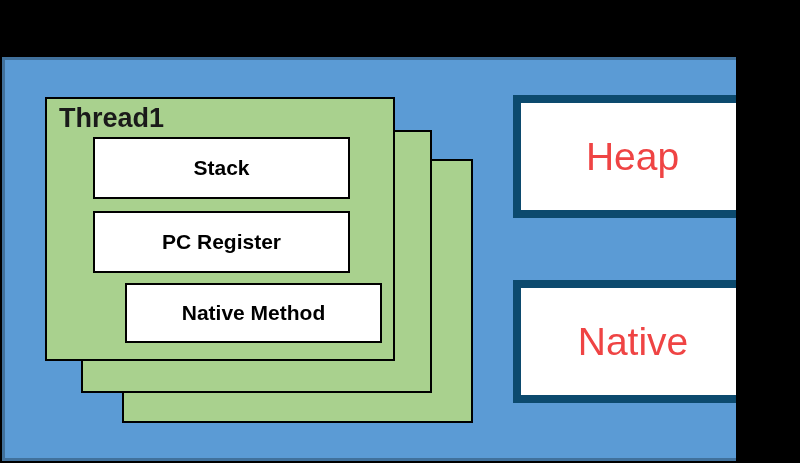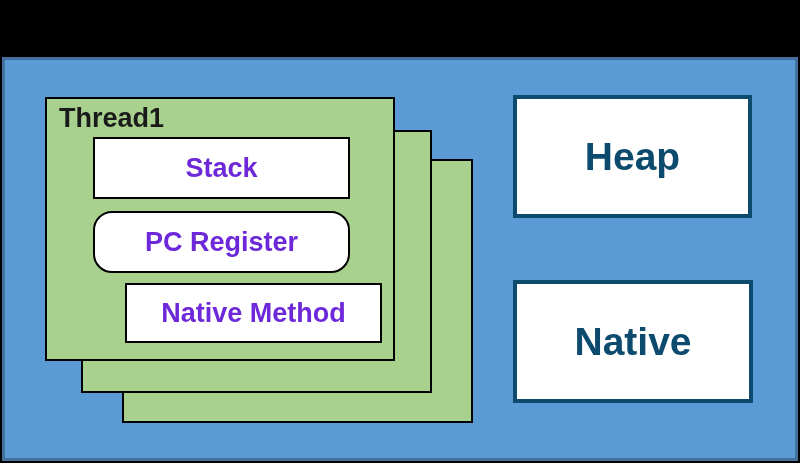--- a/index.html
+++ b/index.html
@@ -2,21 +2,21 @@
 <html><head>
 <meta charset="utf-8">
 <style>
   html, body {
     margin: 0;
     padding: 0;
     background: #000000;
   }
   #stage {
     position: relative;
-    width: 800px;
+    width: 736px;
     height: 463px;
     background: #000000;
     overflow: hidden;
     font-family: "Liberation Sans", "DejaVu Sans", sans-serif;
     color: #111111;
   }
   .top-bar {
     position: absolute;
     left: 0; top: 0;
     width: 800px; height: 57px;
@@ -52,38 +52,38 @@
   .white-box {
     position: absolute;
     left: 46px;
     width: 257px;
     background: #ffffff;
     border: 2px solid #000000;
     box-sizing: border-box;
     display: flex;
     align-items: center;
     justify-content: center;
-    font-size: 27px;
+    font-size: 21px;
     font-weight: bold;
-    color: #6d28d9;
+    color: #000000;
   }
   .box-stack  { top: 38px;  height: 62px; }
-  .box-pc     { top: 112px; height: 62px; border-radius: 19px; }
+  .box-pc     { top: 112px; height: 62px; }
   .box-native { top: 184px; height: 60px; margin-left: 32px; }
   .area-box {
     position: absolute;
     background: #ffffff;
-    border: 4px solid #0c4a6e;
+    border: 8px solid #0c4a6e;
     box-sizing: border-box;
     display: flex;
     align-items: center;
     justify-content: center;
     font-size: 39px;
-    font-weight: bold;
-    color: #0c4a6e;
+    font-weight: normal;
+    color: #ef4444;
   }
   .area-heap   { left: 513px; top: 95px;  width: 239px; height: 123px; }
   .area-method { left: 513px; top: 280px; width: 240px; height: 123px; }
 </style>
 </head>
 <body>
 
 <div id="stage">
 
   <div class="top-bar"></div>

